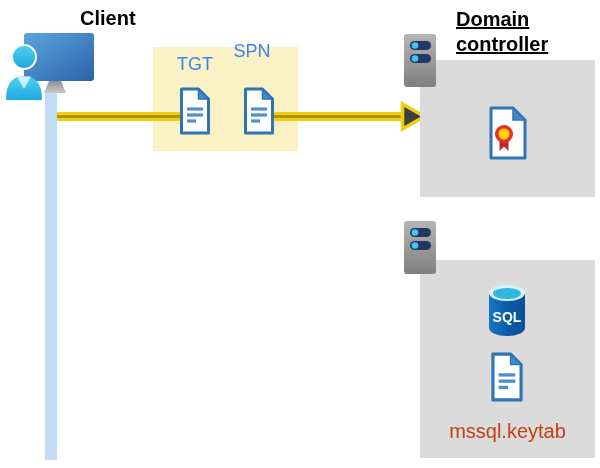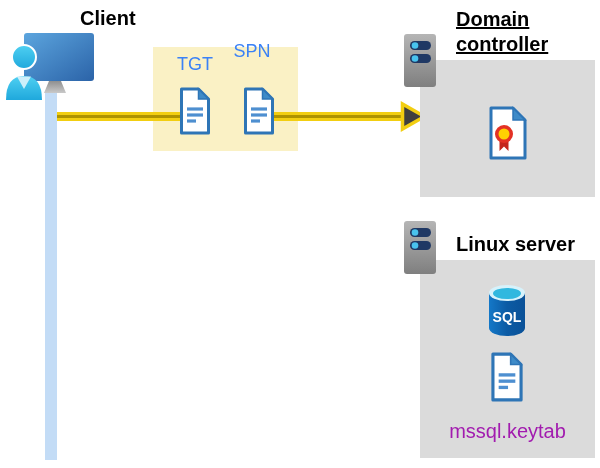--- a/index.html
+++ b/index.html
@@ -13,21 +13,21 @@
   .panel-gray{background:#DBDBDB;}
   .ticket-panel{background:#FAF1C5;}
   .vline{background:#C3DCF6;}
   .arrow-line{
     height:9px;top:112px;
     background:linear-gradient(to bottom,
       #F2CE11 0,#F2CE11 3px,
       #AE9300 3px,#AE9300 6px,
       #F2CE11 6px,#F2CE11 9px);
   }
-  .file-label{font-size:20px;color:#a21caf;text-align:center;}
+  .file-label{font-size:20px;color:#c2410c;text-align:center;}
   svg{display:block;}
 </style>
 </head>
 <body>
 
 <div id="canvas">
 
   <div class="abs title" style="left:40px;top:6px;margin-left:40px;">Client</div>
 
   <svg class="abs" style="left:0;top:30px;" width="100" height="70" viewBox="0 0 100 70">
@@ -121,21 +121,20 @@
           <stop offset="1" stop-color="#7F7F7F"></stop>
       </linearGradient>
     </defs>
     <rect x="1" y="1" width="32" height="53" rx="3" fill="url(#srvB)"></rect>
     <rect x="7" y="8" width="21" height="9" rx="4.5" fill="#1F3864"></rect>
     <circle cx="12" cy="12.5" r="3.3" fill="#49C3EE"></circle>
     <rect x="7" y="21" width="21" height="9" rx="4.5" fill="#1F3864"></rect>
     <circle cx="12" cy="25.5" r="3.3" fill="#49C3EE"></circle>
   </svg>
 
-  <div class="abs title" style="left:456px;top:232px;white-space:nowrap;">Linux server</div>
 
   <svg class="abs" style="left:488px;top:284px;" width="38" height="53" viewBox="0 0 38 53">
     <defs>
       <linearGradient id="sqlB" x1="0" y1="0" x2="1" y2="0">
         <stop offset="0" stop-color="#1478C8"></stop>
           <stop offset="0.5" stop-color="#0C5BA4"></stop>
           <stop offset="1" stop-color="#0A5198"></stop>
       </linearGradient>
     </defs>
     <path d="M1 9 V44 A18 8 0 0 0 37 44 V9 Z" fill="url(#sqlB)"></path>

